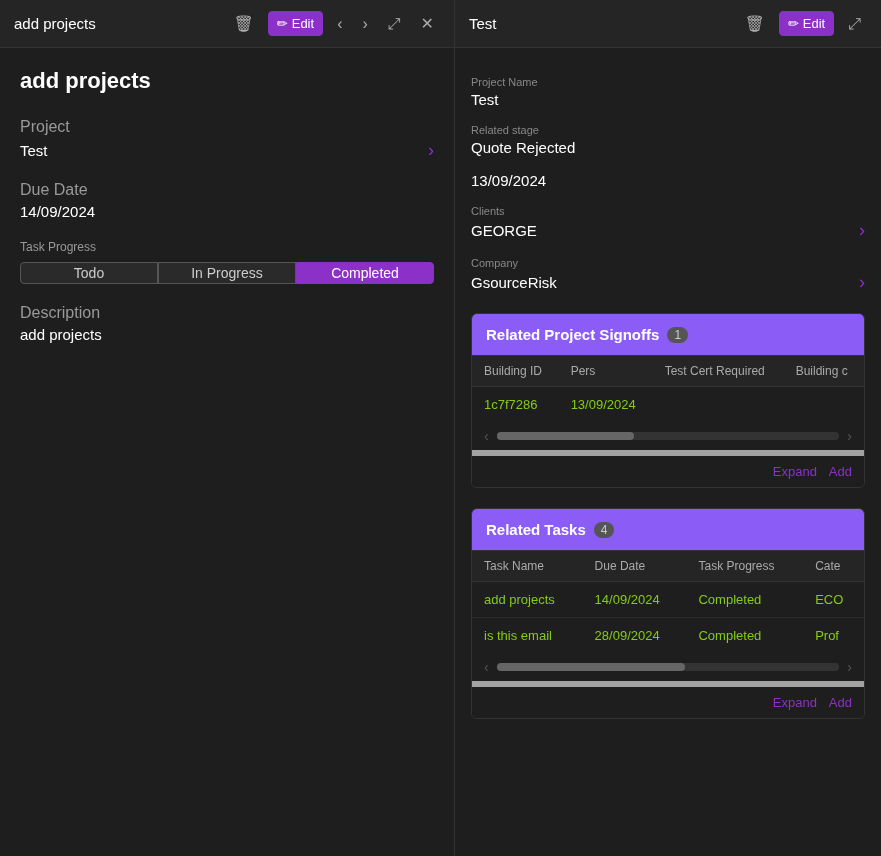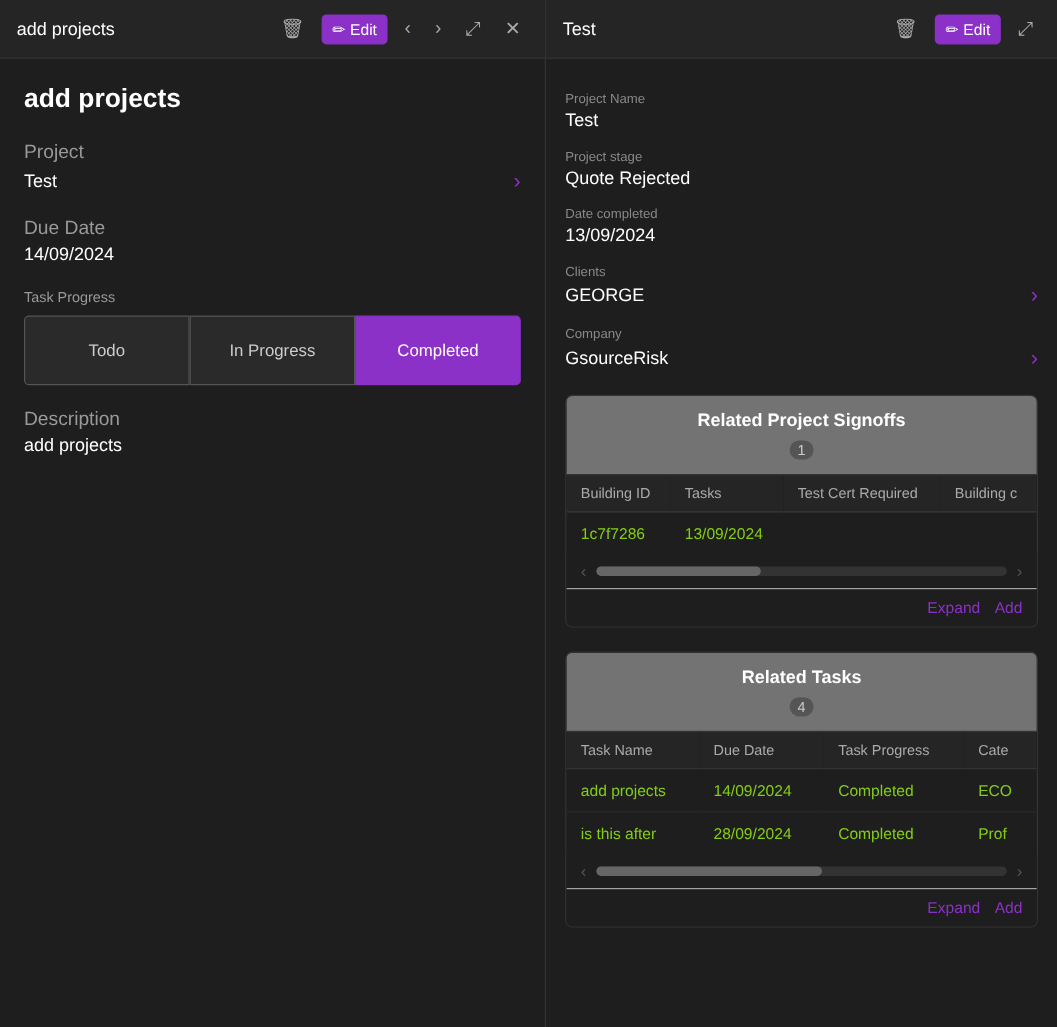--- a/index.html
+++ b/index.html
@@ -116,21 +116,21 @@
       margin-bottom: 8px;
     }
 
     .progress-buttons {
       display: flex;
       gap: 0;
     }
 
     .prog-btn {
       flex: 1;
-      padding: 20px 0;
+      padding: 2px 0;
       border: 1px solid #555;
       background: #2a2a2a;
       color: #ccc;
       cursor: pointer;
       font-size: 14px;
       font-weight: 500;
     }
 
     .prog-btn:first-child {
       border-radius: 4px 0 0 4px;
@@ -198,24 +198,23 @@
       margin-top: 20px;
       border: 1px solid #333;
       border-radius: 6px;
       overflow: hidden;
     }
 
     .section-header {
       display: flex;
       align-items: center;
       padding: 12px 14px;
-      background: #737373;
+      background: #8b5cf6;
       border-bottom: 1px solid #333;
       gap: 8px;
-      flex-direction: column;
     }
 
     .section-title {
       font-size: 15px;
       font-weight: 600;
       color: #fff;
     }
 
     .badge {
       background: #555;
@@ -256,21 +255,21 @@
     tr:last-child td {
       border-bottom: none;
     }
 
     .section-footer {
       display: flex;
       justify-content: flex-end;
       padding: 8px 12px;
       gap: 12px;
       background: #1e1e1e;
-      border-top: 1px solid #a3a3a3;
+      border-top: 6px solid #a3a3a3;
     }
 
     .footer-link {
       color: #8b31c7;
       cursor: pointer;
       font-size: 13px;
       background: none;
       border: none;
     }
 
@@ -378,26 +377,25 @@
     </button>
   </div>
 
   <div class="right-panel-content">
     <div class="detail-field">
       <div class="detail-label">Project Name</div>
       <div class="detail-value">Test</div>
     </div>
 
     <div class="detail-field">
-      <div class="detail-label">Project stage</div>
+      <div class="detail-label">Related stage</div>
       <div class="detail-value">Quote Rejected</div>
     </div>
 
     <div class="detail-field">
-      <div class="detail-label">Date completed</div>
       <div class="detail-value">13/09/2024</div>
     </div>
 
     <div class="detail-field">
       <div class="detail-label">Clients</div>
       <div class="detail-value">
         <span>GEORGE</span>
         <span class="arrow-right">›</span>
       </div>
     </div>
@@ -413,21 +411,21 @@
     <div class="section">
       <div class="section-header">
         <span class="section-title">Related Project Signoffs</span>
         <span class="badge">1</span>
       </div>
       <div class="table-container">
         <table>
           <thead>
             <tr>
               <th>Building ID</th>
-              <th>Tasks</th>
+              <th>Pers</th>
               <th>Test Cert Required</th>
               <th>Building c</th>
             </tr>
           </thead>
           <tbody>
             <tr>
               <td>1c7f7286</td>
               <td>13/09/2024</td>
               <td></td>
               <td></td>
@@ -464,21 +462,21 @@
             </tr>
           </thead>
           <tbody id="tasks-tbody">
           <tr>
     <td>add projects</td>
     <td>14/09/2024</td>
     <td>Completed</td>
     <td>ECO</td>
   </tr>
               <tr>
-    <td>is this after</td>
+    <td>is this email</td>
     <td>28/09/2024</td>
     <td>Completed</td>
     <td>Prof</td>
   </tr>
             </tbody>
         </table>
       </div>
       <div class="scrollbar-row">
         <span class="scroll-arrow">‹</span>
         <div class="scroll-track">

